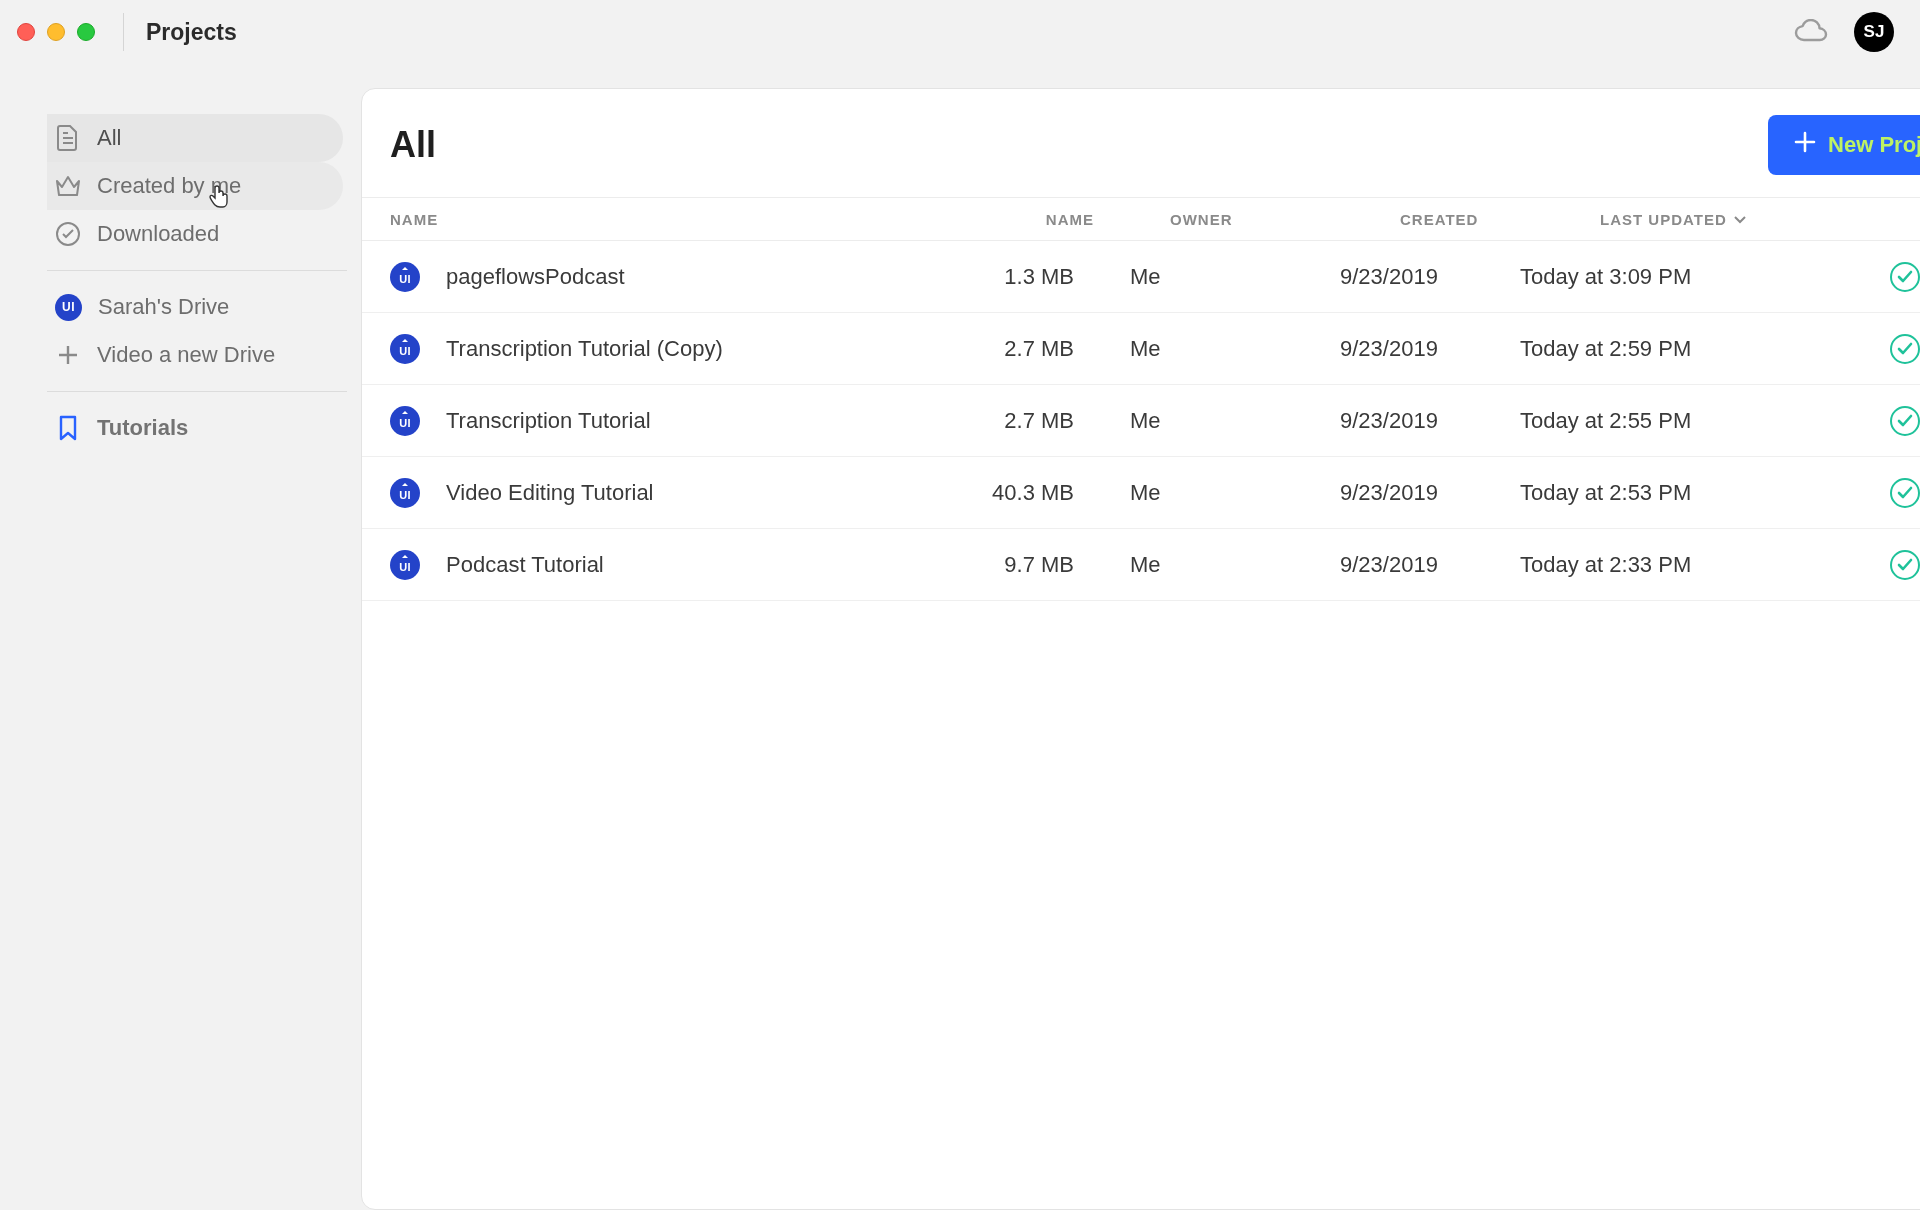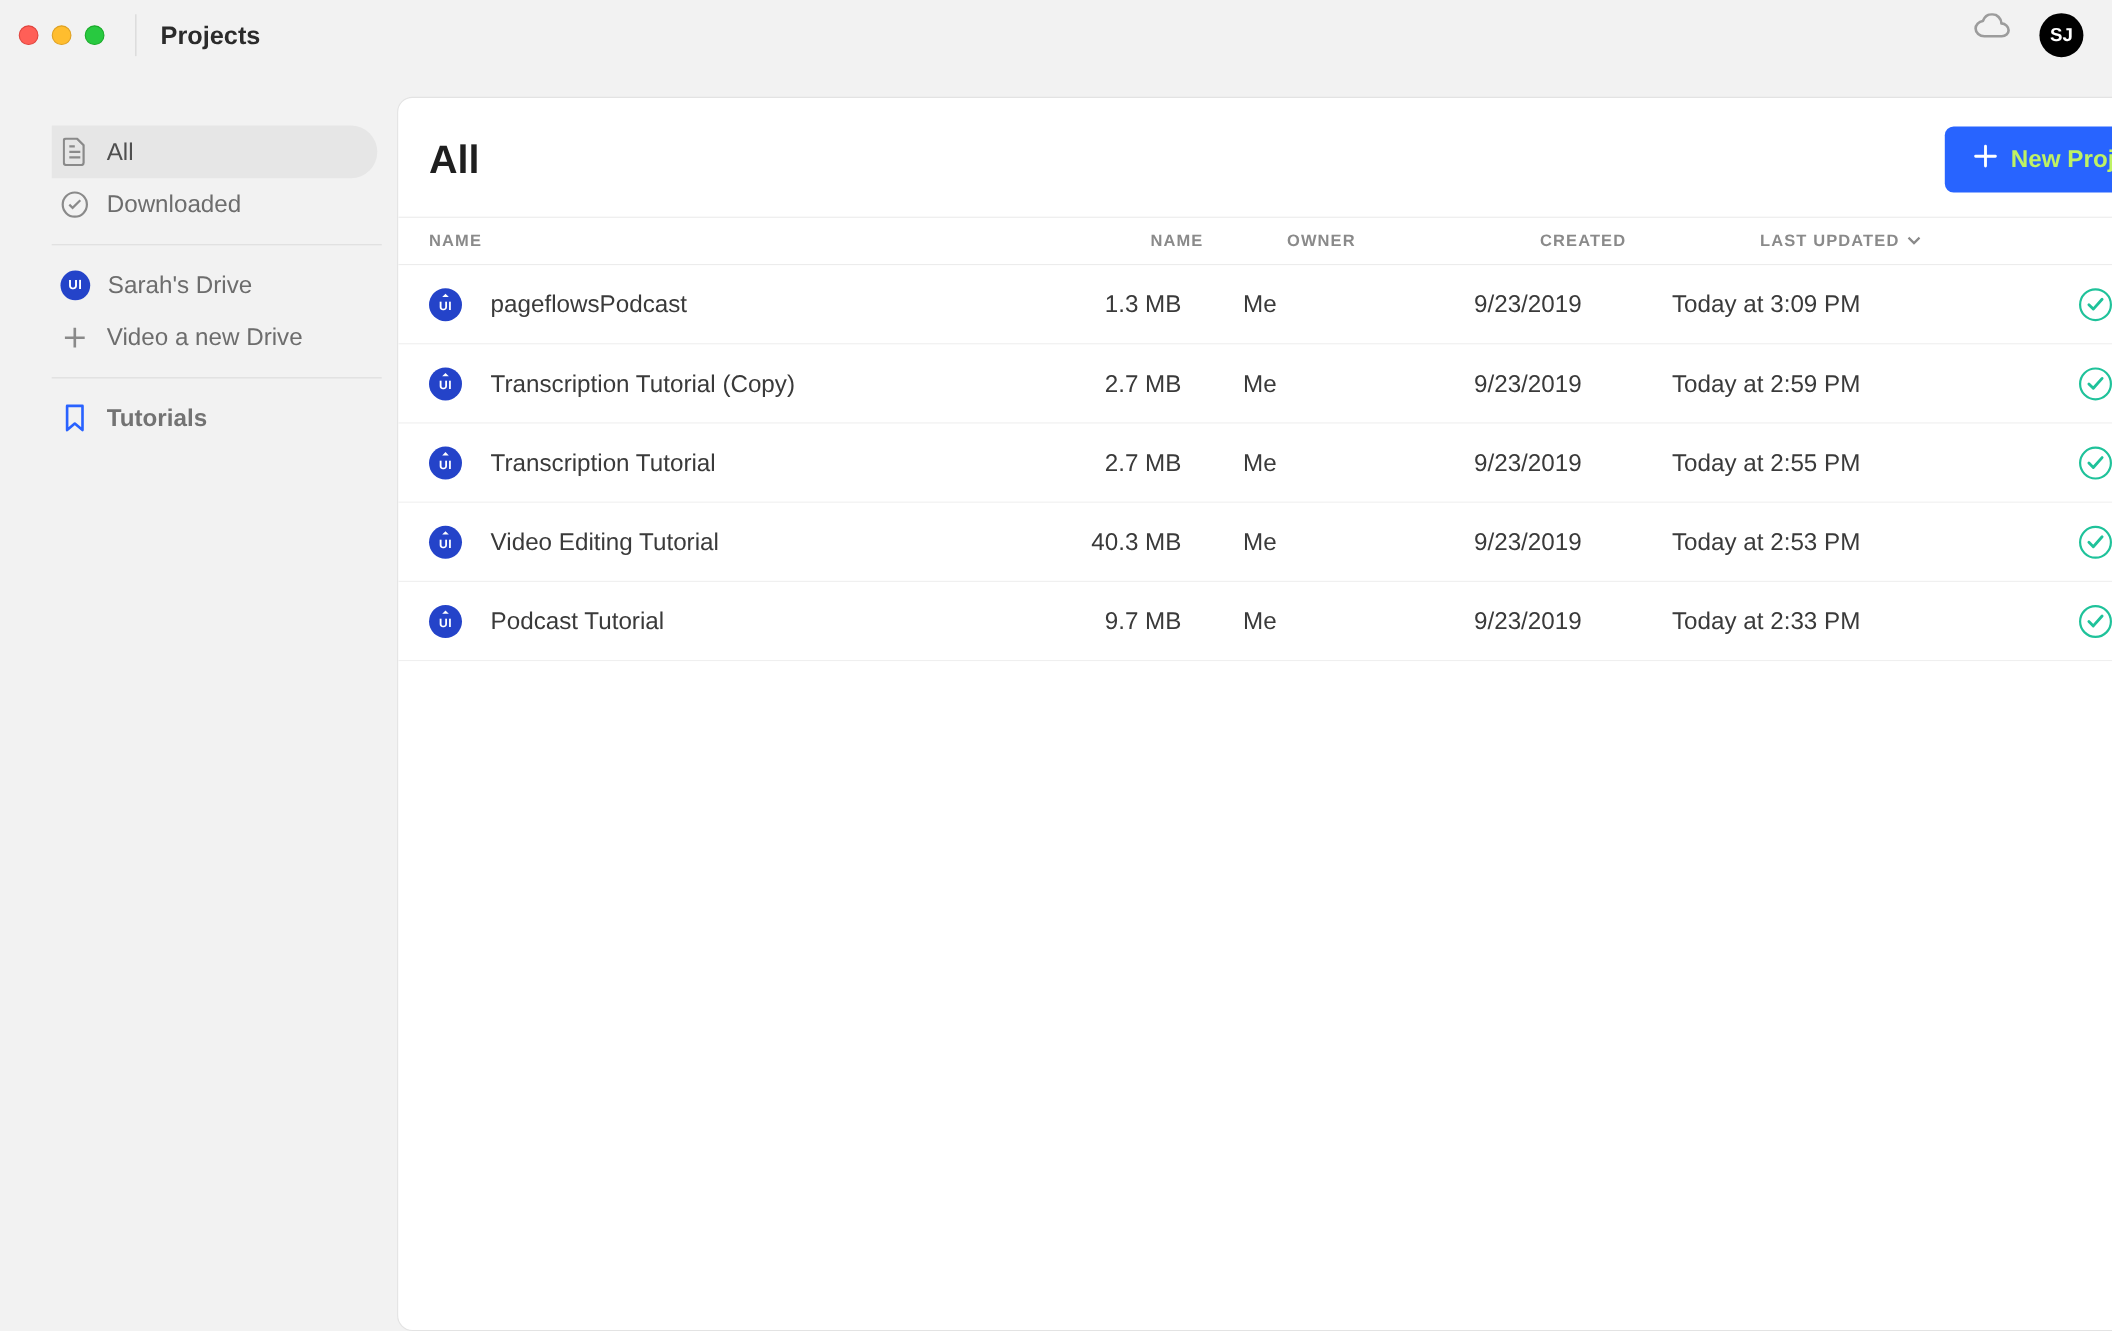--- a/index.html
+++ b/index.html
@@ -24,21 +24,21 @@
     .traffic-lights { display: flex; gap: 12px; padding-left: 5px; }
     .tl { width: 18px; height: 18px; border-radius: 50%; }
     .tl.red    { background:#ff5f57; border:1px solid #e0443e; }
     .tl.yellow { background:#ffbd2e; border:1px solid #dea123; }
     .tl.green  { background:#28c940; border:1px solid #1aab29; }
     .title-divider {
       width:1px; height:38px; background:#d5d5d5; margin:0 22px 0 28px;
     }
     .title-text { font-weight:600; color:#2b2b2b; font-size:23px; }
 
-    .titlebar-right { margin-left:auto; display:flex; align-items:flex-start; gap:26px; padding-right:16px;}
+    .titlebar-right { margin-left:auto; display:flex; align-items:center; gap:26px; padding-right:16px;}
     .cloud-icon svg { display:block; }
     .avatar {
       width:40px; height:40px; border-radius:50%; background:#000;
       color:#fff; font-size:17px; font-weight:600;
       display:flex; align-items:center; justify-content:center;
     }
 
     
     .app-body { display:flex; height:calc(100% - 64px);padding-left:47px; }
 
@@ -164,20 +164,33 @@
       <div class="side-item selected">
         <span class="ic">
           <svg width="22" height="26" viewBox="0 0 22 26" fill="none">
             <path d="M3 1h10l6 6v16a2 2 0 0 1-2 2H3a2 2 0 0 1-2-2V3a2 2 0 0 1 2-2z" stroke="#8a8a8a" stroke-width="2" fill="none"></path>
             <path d="M6 13h10M6 18h10M6 8h5" stroke="#8a8a8a" stroke-width="2"></path>
           </svg>
         </span>
         <span>All</span>
       </div>
 
+      <div class="side-item hovered" style="position:relative">
+        <span class="ic">
+          <svg width="26" height="22" viewBox="0 0 26 22" fill="none">
+            <path d="M2 6l5 6 6-10 6 10 5-6-2 14H4L2 6z" stroke="#8a8a8a" stroke-width="2" fill="none" stroke-linejoin="round"></path>
+          </svg>
+        </span>
+        <span>Created by me</span>
+        <span class="cursor-pointer">
+          <svg width="22" height="26" viewBox="0 0 22 26" fill="none">
+            <path d="M8 2v12l-2-2c-1-1-3-1-3 1 0 1 3 6 5 8 1 1 2 2 5 2h3c2 0 4-2 4-5v-6c0-1-1-2-2-2s-2 1-2 2V9c0-1-1-2-2-2s-2 1-2 2V4c0-1-1-2-2-2s-2 1-2 2" stroke="#333" stroke-width="1.4" fill="#fff"></path>
+          </svg>
+        </span>
+      </div>
 
 
       <div class="side-item">
         <span class="ic">
           <svg width="26" height="26" viewBox="0 0 26 26" fill="none">
             <circle cx="13" cy="13" r="11" stroke="#8a8a8a" stroke-width="2" fill="none"></circle>
             <path d="M8 13l3 3 7-7" stroke="#8a8a8a" stroke-width="2" fill="none"></path>
           </svg>
         </span>
         <span>Downloaded</span>

